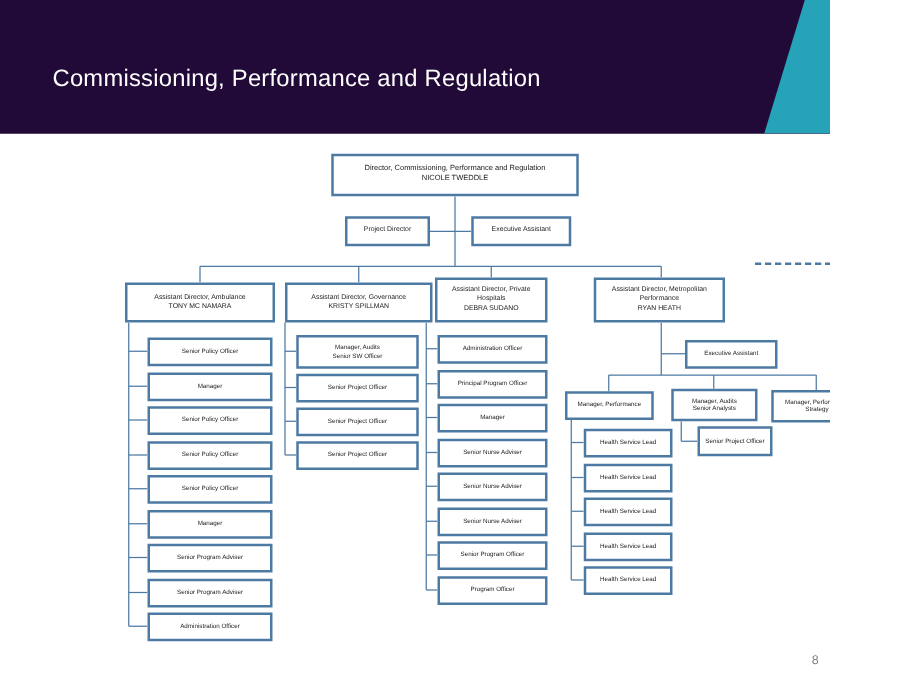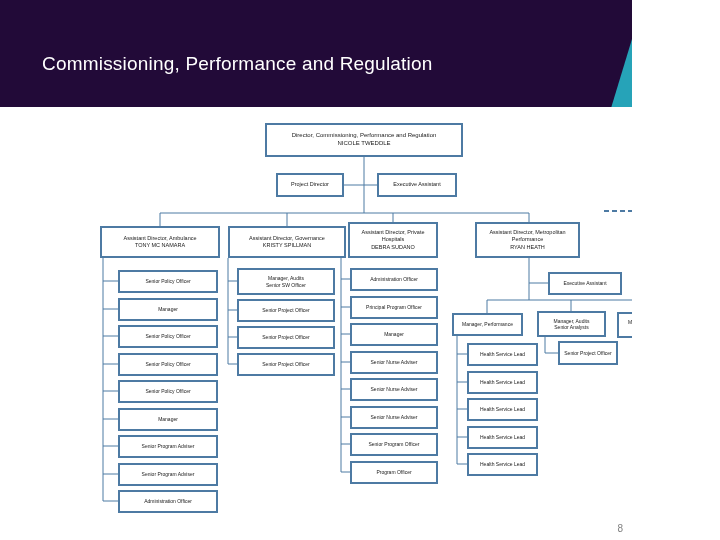--- a/index.html
+++ b/index.html
@@ -1,17 +1,17 @@
 <!DOCTYPE html>
 <html><head>
 <meta charset="utf-8">
 <style>
   html,body{margin:0;padding:0;background:#ffffff;}
   .slide{position:relative;width:632px;height:540px;background:#ffffff;overflow:hidden;
-         font-family:"Liberation Sans",sans-serif;}
+         font-family:"Liberation Sans",sans-serif;padding-left:32px;}
   .header{position:absolute;left:0;top:0;width:720px;height:107px;background:#220a38;}
   .teal{position:absolute;right:0;top:0;width:112px;height:107px;background:#26a3b8;
         clip-path:polygon(32% 0,100% 0,100% 100%,3% 100%);}
   .title{position:absolute;left:42px;top:53px;color:#ffffff;font-size:19px;letter-spacing:.2px;}
   .pageno{position:absolute;right:9px;bottom:6px;color:#808080;font-size:10px;}
   .chart{position:absolute;left:0;top:107px;width:720px;height:433px;}
   svg.wires{position:absolute;left:0;top:0;width:720px;height:540px;pointer-events:none;}
   .node{position:absolute;box-sizing:border-box;background:#ffffff;border:2px solid #4d7aa3;
         display:flex;flex-direction:column;align-items:center;justify-content:center;
         text-align:center;color:#1a1a1a;font-size:5px;line-height:1.3;padding:1px 2px;overflow:hidden;}

